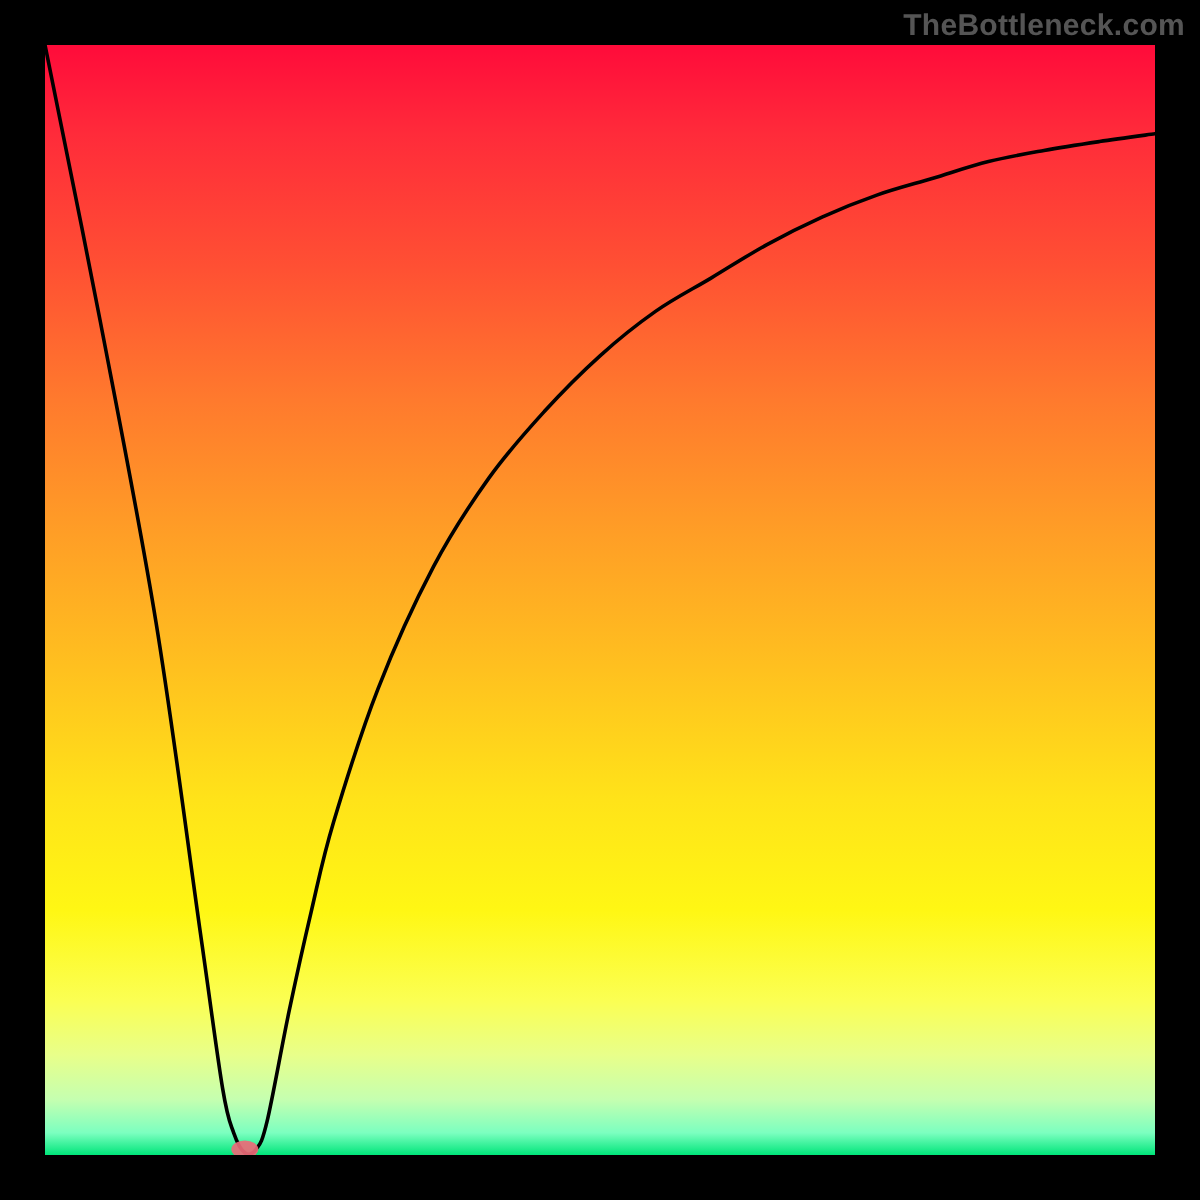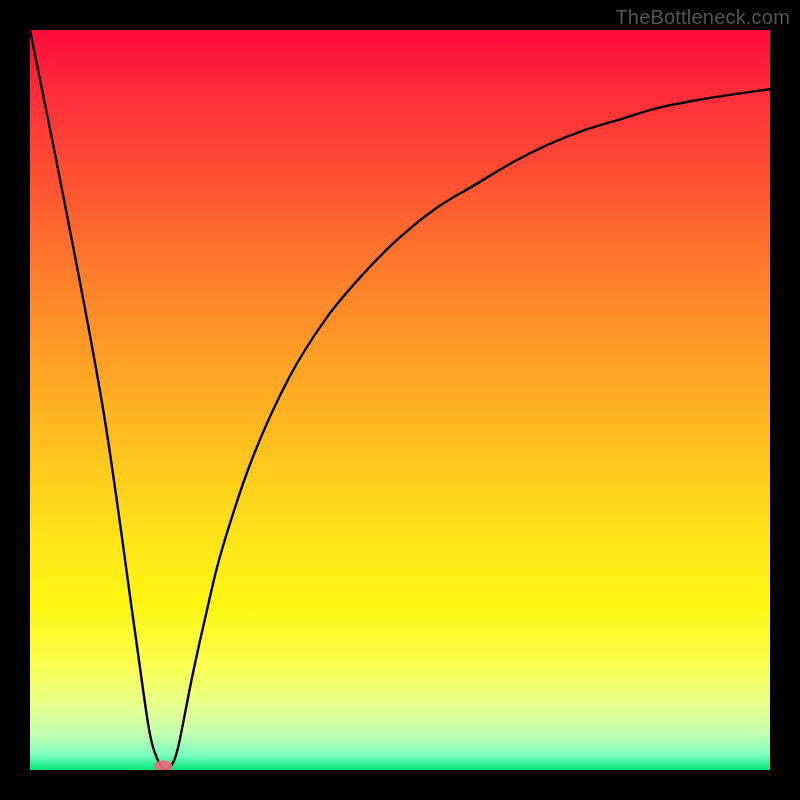--- a/index.html
+++ b/index.html
@@ -46,21 +46,21 @@
     top: 0;
     width: 740px;
     height: 740px;
   }
   .attribution {
     position: absolute;
     top: 6px;
     right: 10px;
     color: #555;
     font-size: 20px;
-    font-weight: 400;
+    font-weight: 700;
     letter-spacing: 0.2px;
     user-select: none;
   }
 </style>
 </head>
 <body>
 
 <div class="frame">
   <div class="plot-area">
     <svg class="curve-svg" viewBox="0 0 740 740" preserveAspectRatio="none">

